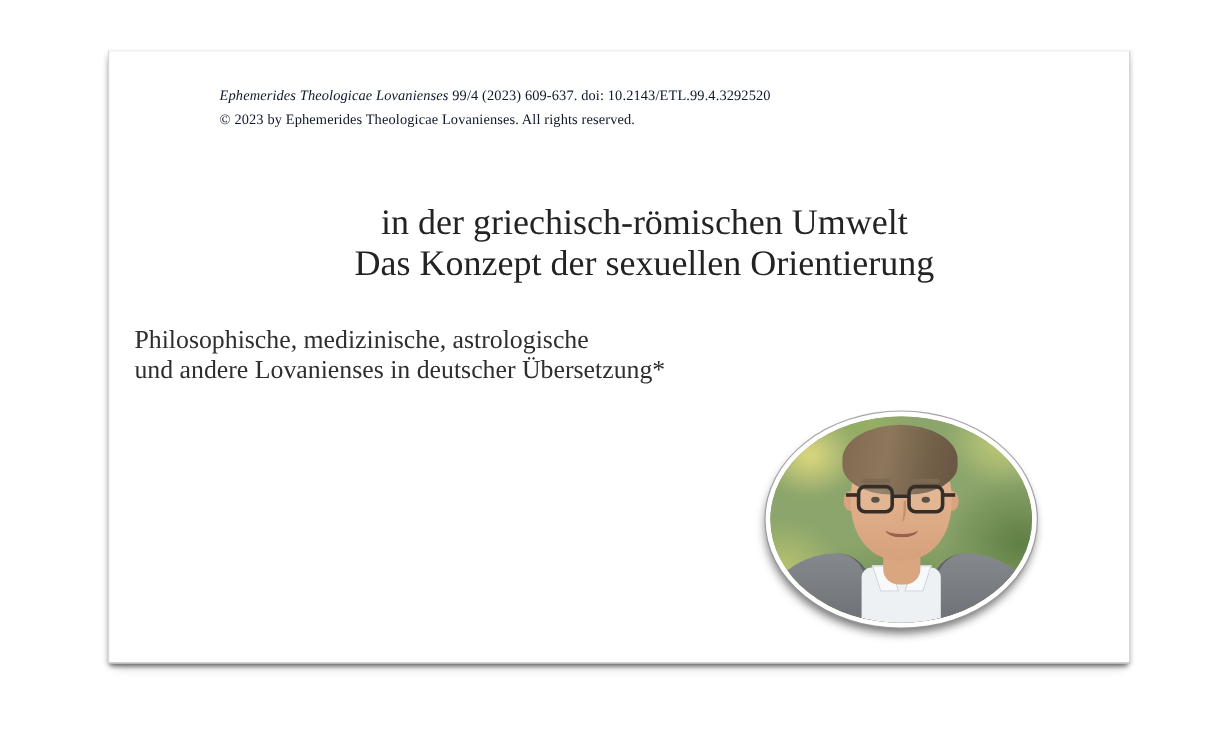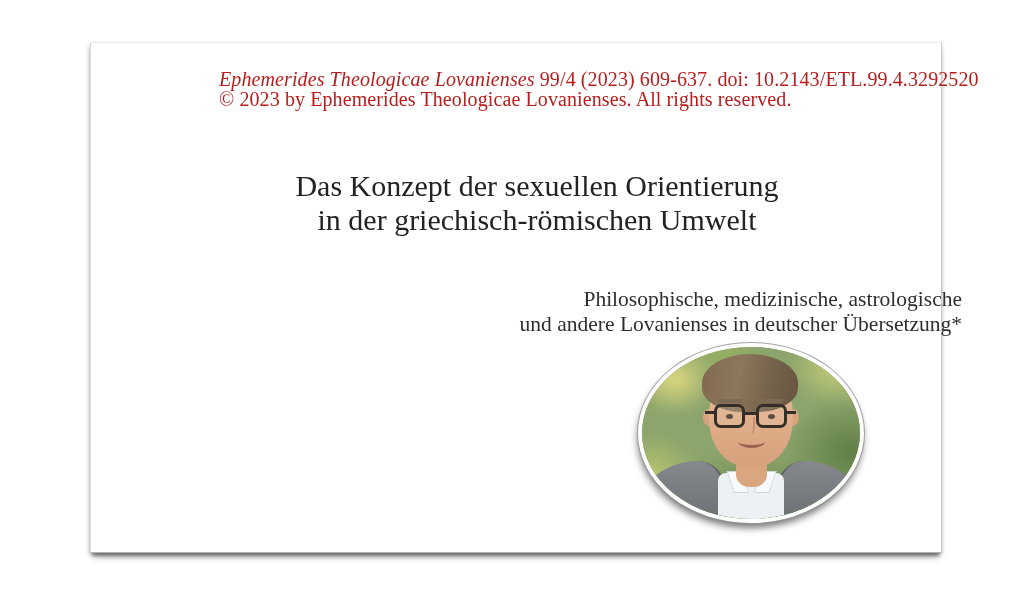--- a/index.html
+++ b/index.html
@@ -17,34 +17,34 @@
     border-bottom: 1px solid #b2b2b2;
     box-shadow: -3px 2px 4px -1px rgba(0,0,0,0.12),
                 2px 0 2px rgba(0,0,0,0.05),
                 0 5px 4px -2px rgba(95,95,95,0.85),
                 0 9px 9px -5px rgba(0,0,0,0.18);
   }
 
   
   .cite-block {
     position: absolute; left: 92px; top: 26px;
-    font-size: 20px; line-height: 20px; color: #b91c1c;
-    letter-spacing: 0.1px; white-space: nowrap; margin-left: 36px;
+    font-size: 12px; line-height: 20px; color: #0f172a;
+    letter-spacing: 0.1px; white-space: nowrap;
   }
   .cite-journal { font-style: italic; }
 
   
   .title-block {
     position: absolute; left: 21px; top: 126px; width: 100%;
     text-align: center; color: #232323;
     font-size: 30px; line-height: 34px; white-space: nowrap;
   }
   .subtitle-block {
-    position: absolute; left: 21px; top: 244px; width: 100%;
-    text-align: right; color: #2e2e2e;
+    position: absolute; left: 21px; top: 228px; width: 100%;
+    text-align: left; color: #2e2e2e;
     font-size: 21.5px; line-height: 24.5px; white-space: nowrap;
   }
 
   
   .author-block {
     position: absolute; left: 199px; top: 396px;
     font-family: "Liberation Sans", sans-serif; color: #5b5b5b;
   }
   .author-prefix { font-size: 19px; line-height: 22px; }
   .author-name  { font-size: 29px; line-height: 34px; margin-top: 3px; letter-spacing: 0.2px; }
@@ -140,22 +140,22 @@
 
 <div class="canvas">
   <div class="page-card">
 
     <div class="cite-block">
       <div><span class="cite-journal">Ephemerides Theologicae Lovanienses</span><span> 99/4 (2023) 609-637. doi: 10.2143/ETL.99.4.3292520</span></div>
       <div>© 2023 by Ephemerides Theologicae Lovanienses. All rights reserved.</div>
     </div>
 
     <div class="title-block">
+      <div>in der griechisch-römischen Umwelt</div>
       <div>Das Konzept der sexuellen Orientierung</div>
-      <div>in der griechisch-römischen Umwelt</div>
     </div>
 
     <div class="subtitle-block">
       <div>Philosophische, medizinische, astrologische</div>
       <div>und andere Lovanienses in deutscher Übersetzung*</div>
     </div>
 
 
     <div class="portrait">
       <div class="photo-bg"></div>

